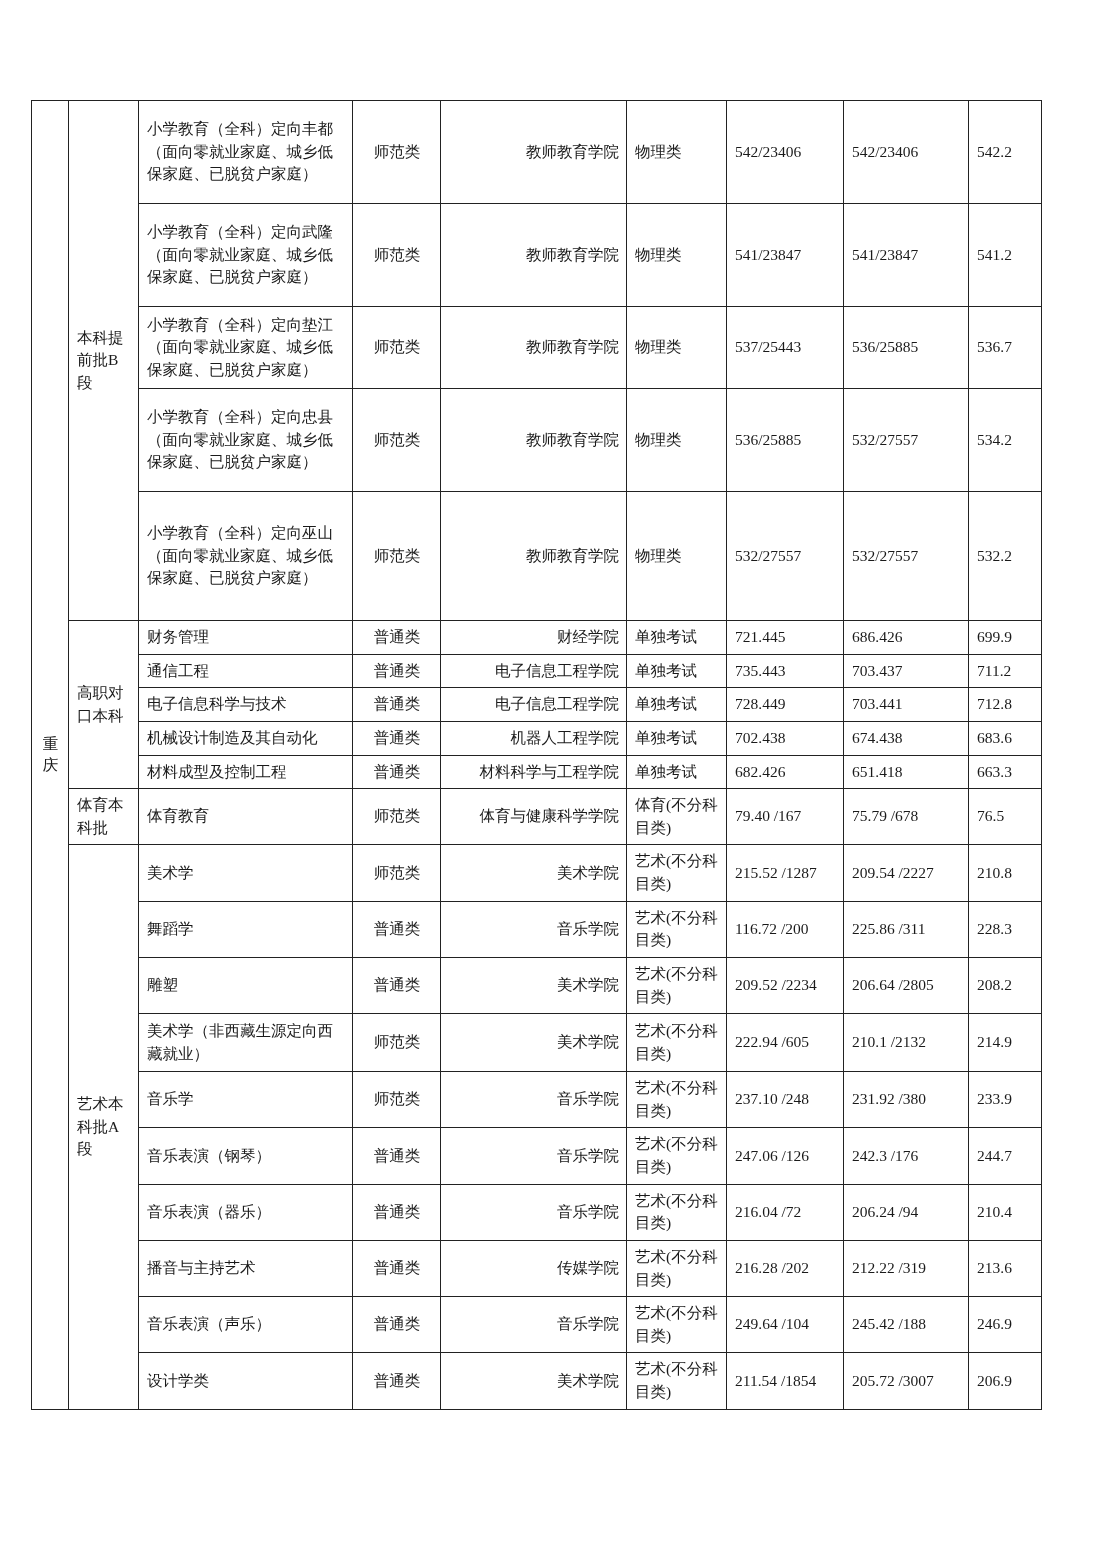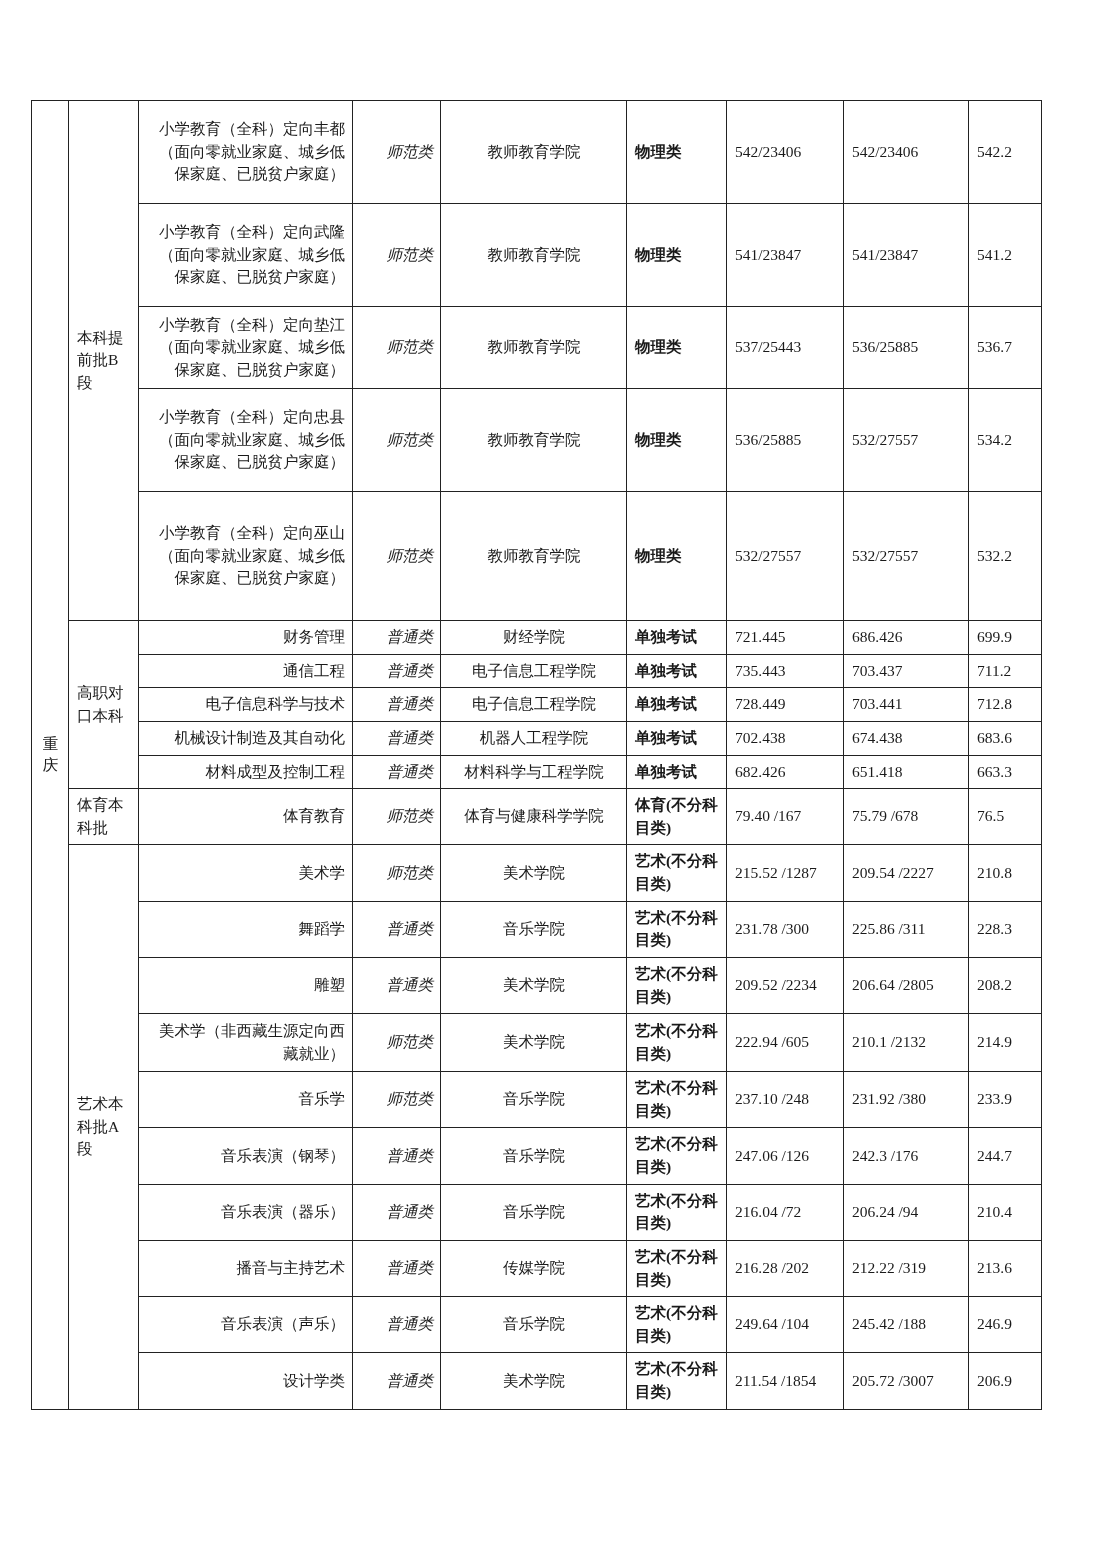--- a/index.html
+++ b/index.html
@@ -68,24 +68,24 @@
     margin: 0 auto;
     word-break: break-all;
     line-height: 1.32;
   }
   td.batch-cell {
     text-align: left;
     vertical-align: middle;
     padding: 4px 3px;
     line-height: 1.4;
   }
-  td.major-cell { text-align: right; }
-  td.type-cell { text-align: right; padding-left: 9px; font-style: italic; }
-  td.college-cell { text-align: center; padding-left: 9px; }
-  td.subject-cell { text-align: left; padding-left: 8px; line-height: 1.34; font-weight: bold; }
+  td.major-cell { text-align: left; }
+  td.type-cell { text-align: center; padding-left: 9px; }
+  td.college-cell { text-align: right; padding-left: 9px; }
+  td.subject-cell { text-align: left; padding-left: 8px; line-height: 1.34; }
   td.num-cell { text-align: left; padding-left: 9px; white-space: nowrap; }
 </style>
 </head>
 <body>
 
 <div id="page">
   <div id="table-wrap">
     <table class="score-table">
       <colgroup>
         <col class="c-province">
@@ -212,21 +212,21 @@
             <td class="subject-cell">艺术(不分科目类)</td>
             <td class="num-cell">215.52  /1287</td>
             <td class="num-cell">209.54  /2227</td>
             <td class="num-cell">210.8</td>
           </tr>
           <tr style="height: 56px;">
             <td class="major-cell">舞蹈学</td>
             <td class="type-cell">普通类</td>
             <td class="college-cell">音乐学院</td>
             <td class="subject-cell">艺术(不分科目类)</td>
-            <td class="num-cell">231.78  /300</td>
+            <td class="num-cell">116.72  /200</td>
             <td class="num-cell">225.86  /311</td>
             <td class="num-cell">228.3</td>
           </tr>
           <tr style="height: 56px;">
             <td class="major-cell">雕塑</td>
             <td class="type-cell">普通类</td>
             <td class="college-cell">美术学院</td>
             <td class="subject-cell">艺术(不分科目类)</td>
             <td class="num-cell">209.52  /2234</td>
             <td class="num-cell">206.64  /2805</td>

